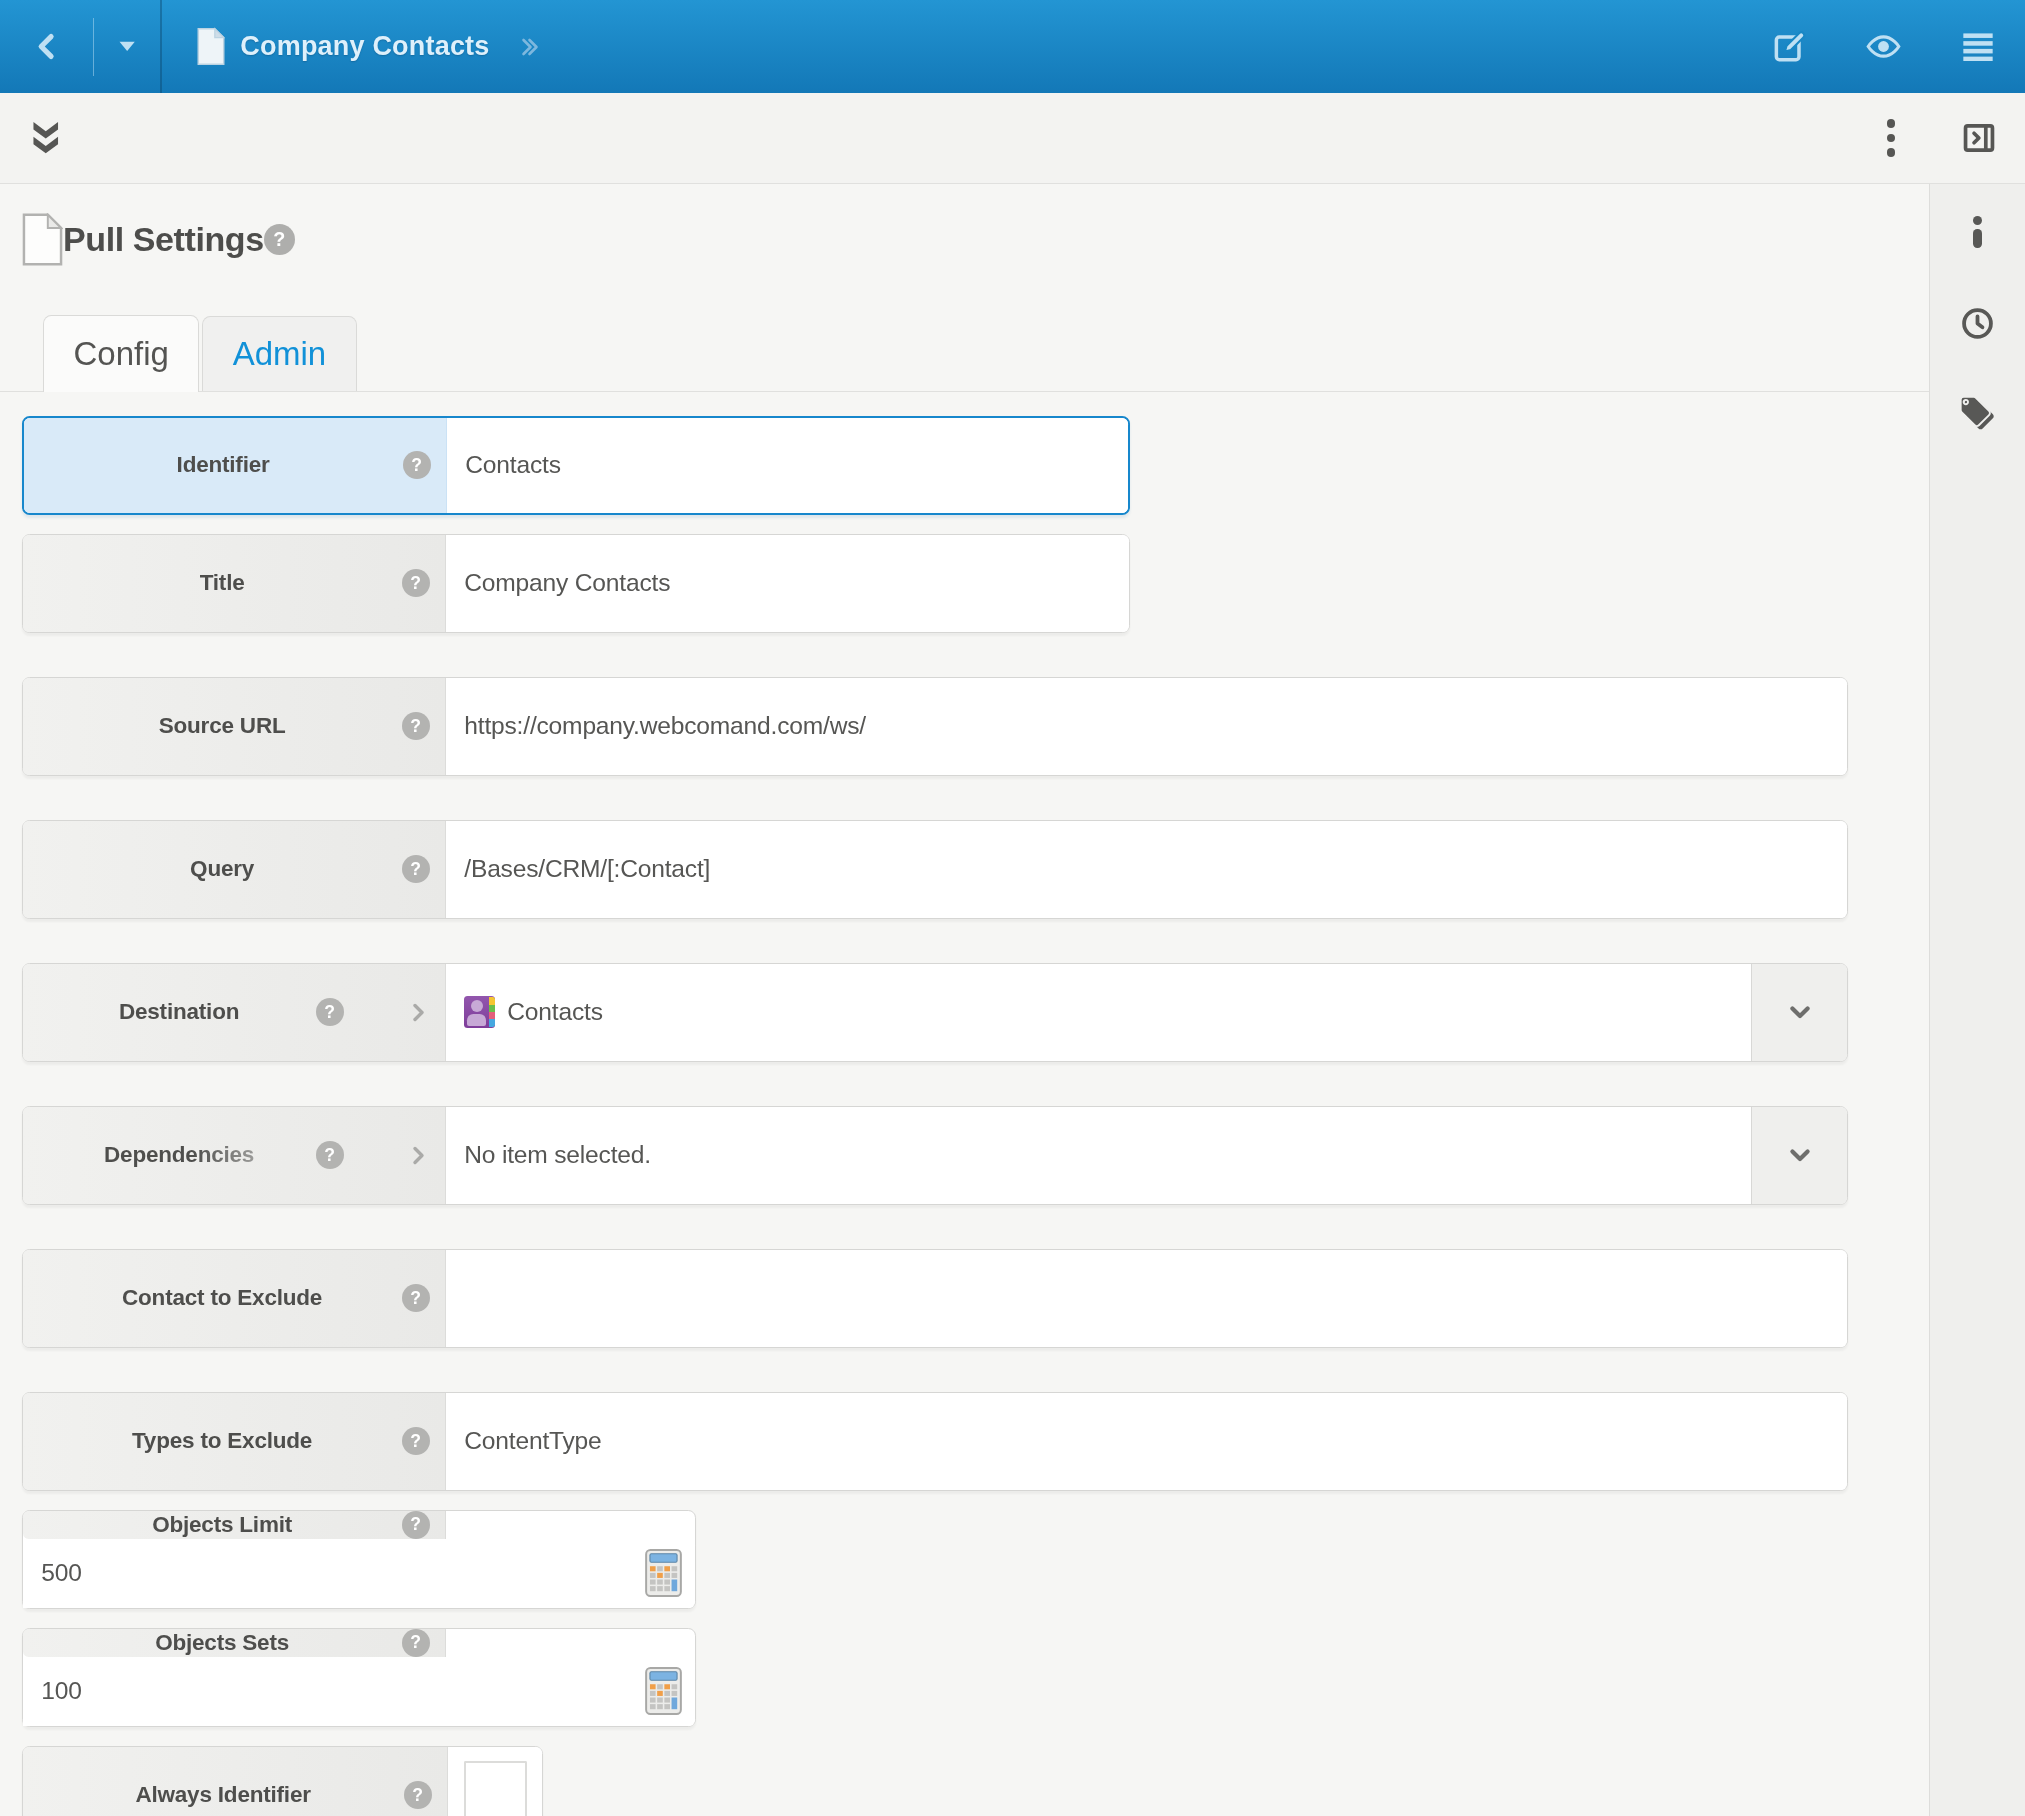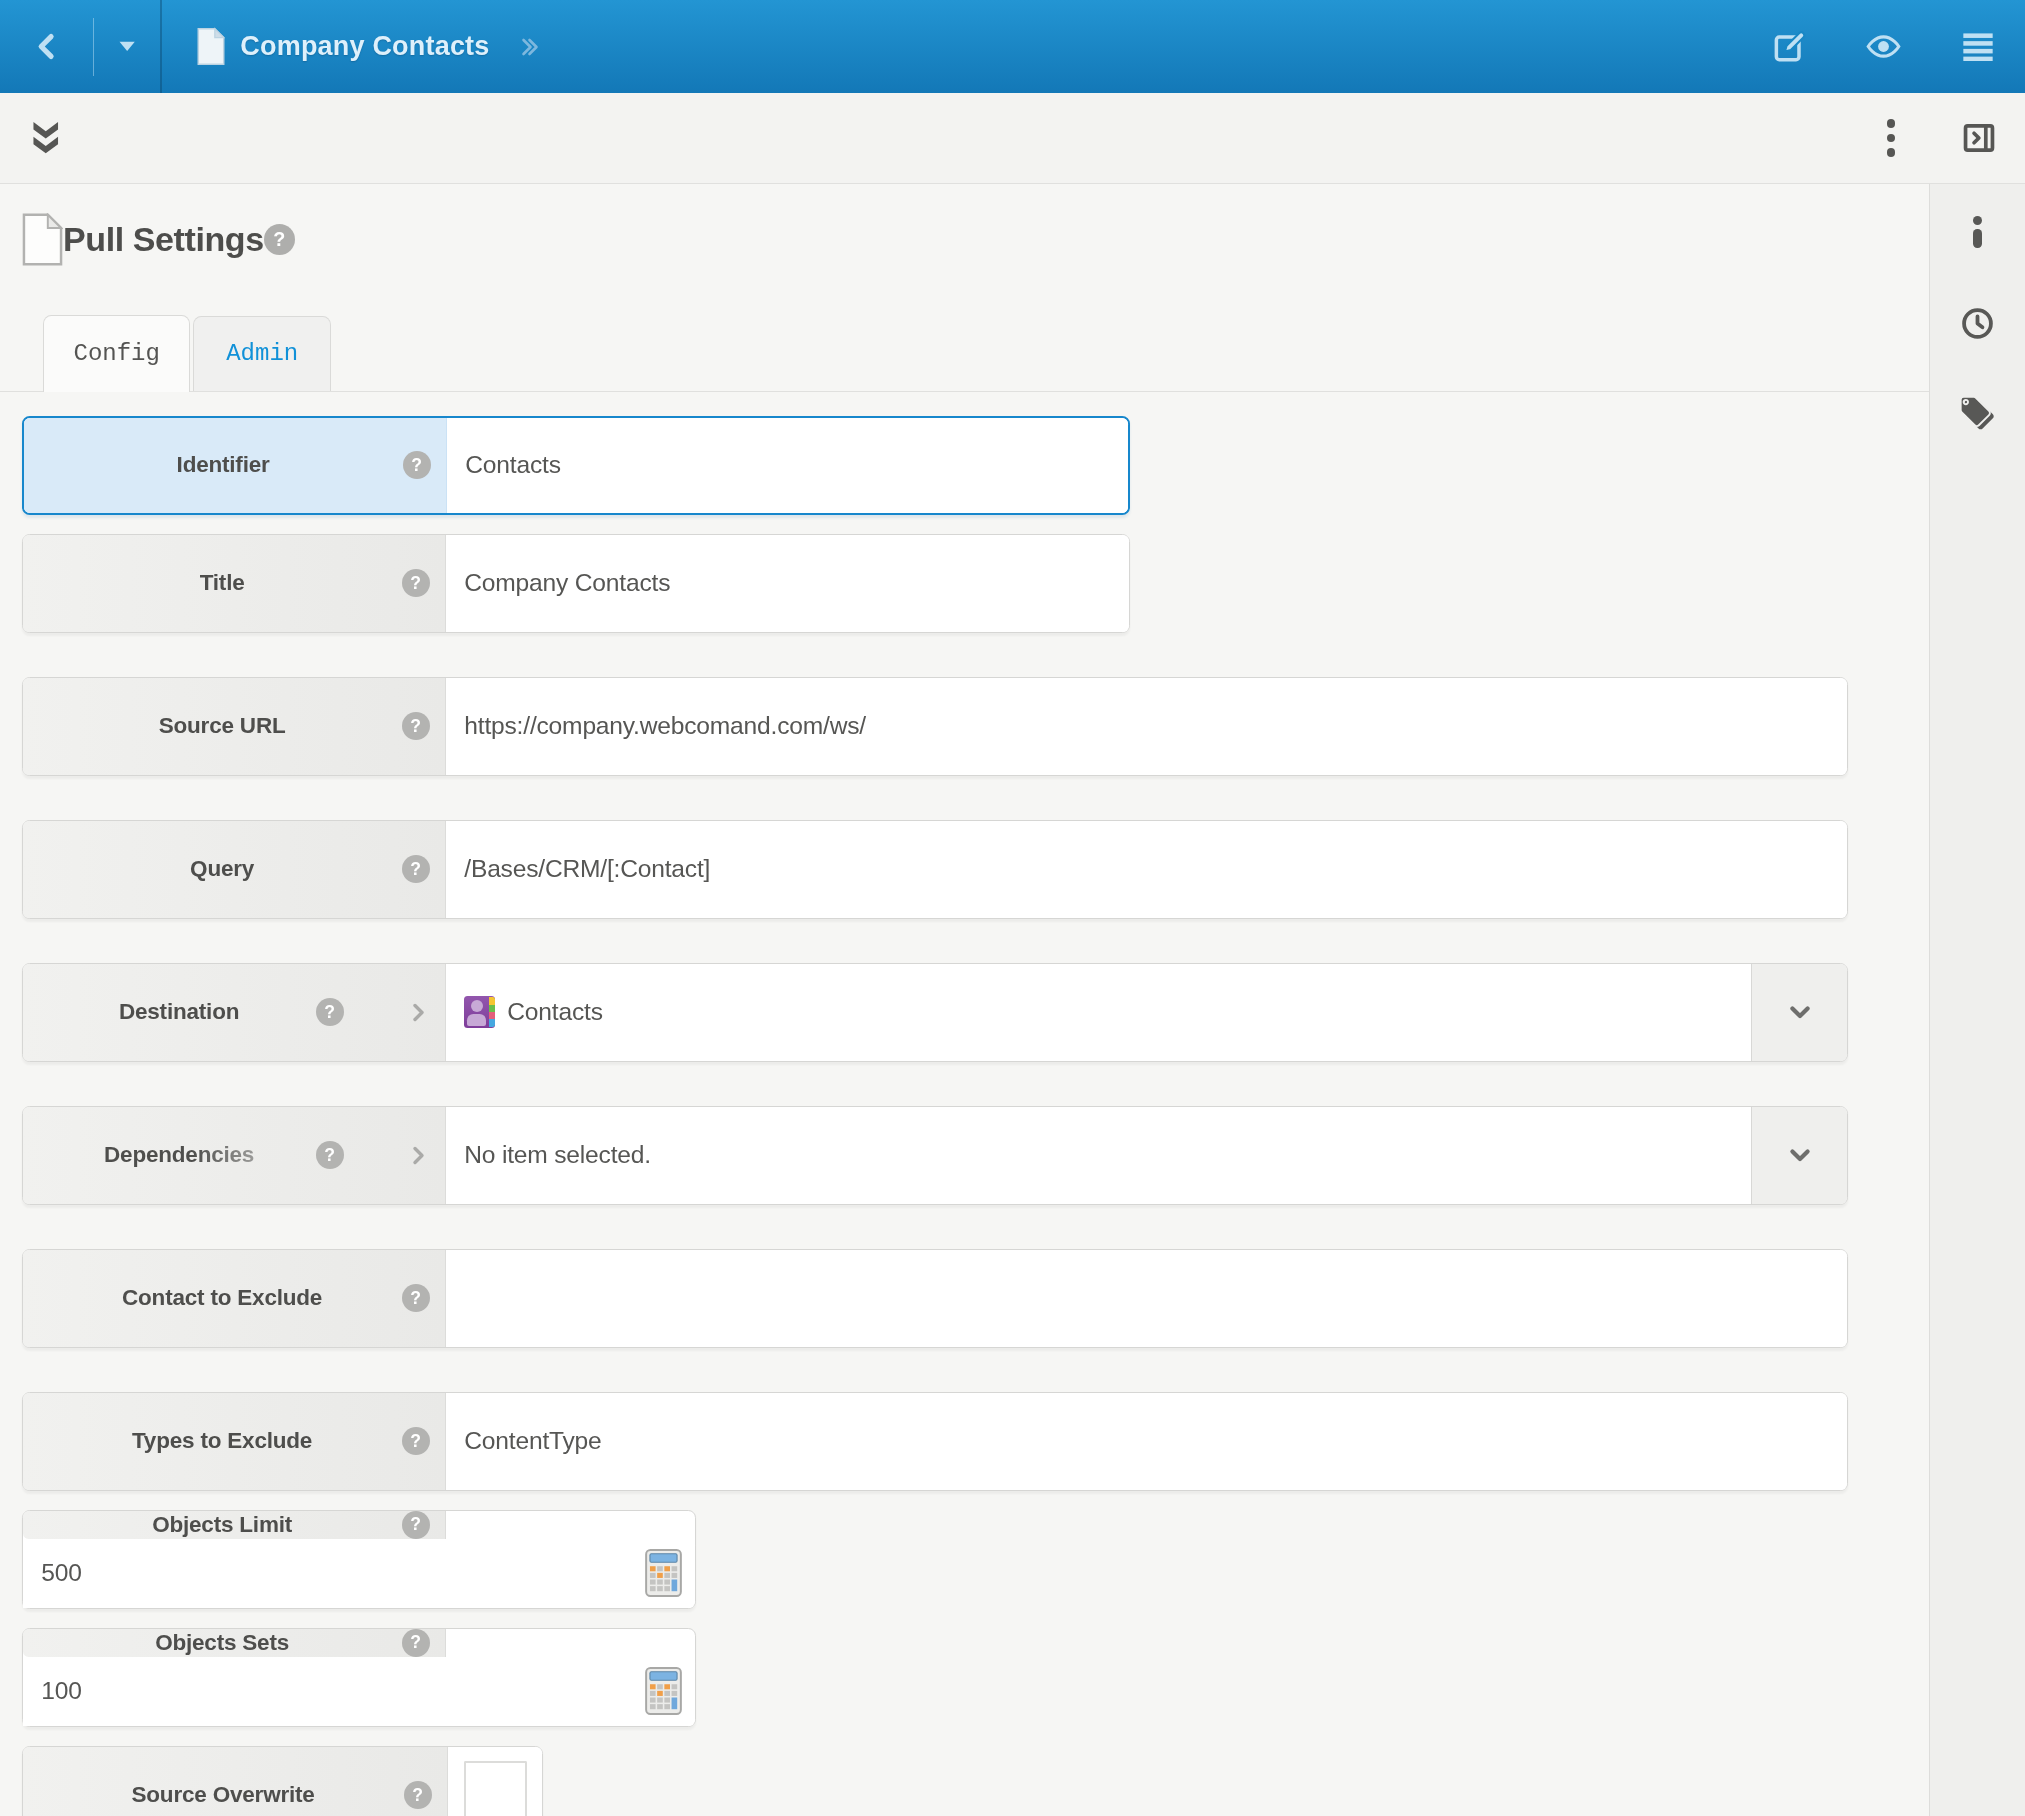--- a/index.html
+++ b/index.html
@@ -65,24 +65,24 @@
   .page-title { margin:0; font-size:34px; font-weight:bold; color:#4d4d4b; letter-spacing:-0.4px; }
   .help { border-radius:50%; background:#aeaeac; color:#fff; font-weight:bold;
     display:flex; align-items:center; justify-content:center; flex:none; cursor:pointer;
     font-family:"Liberation Sans", sans-serif; }
   .help-lg { width:31px; height:31px; font-size:19.7px; }
   .help-sm { width:28px; height:28px; font-size:17.6px; background:#b3b3b1; }
 
   
   .tabs { margin-top:41px; margin-left:-22px; padding-left:43px; display:flex; align-items:flex-end;
     border-bottom:1.4px solid #e0e0de; height:79px; }
-  .tab { height:75px; min-width:138px; padding:0 29.5px; font-size:24px;
+  .tab { height:75px; min-width:138px; padding:0 29.5px; font-size:33px;
     display:flex; align-items:center; justify-content:center;
     border:1.4px solid #dadad8; border-bottom:none; border-radius:8.4px 8.4px 0 0;
-    background:#f0f0ef; color:#4f4f4d; cursor:pointer; font-family:Liberation Mono, monospace; }
+    background:#f0f0ef; color:#4f4f4d; cursor:pointer; font-family:Liberation Sans, sans-serif; }
   .tab.active { background:#fbfbfa; height:77px; margin-bottom:-1.4px; color:#545452; }
   .tab.admin { margin-left:2.8px; color:#1191d8; }
 
   
   .form { margin-top:24px; }
   .row { display:flex; align-items:stretch; height:99px; margin-bottom:19px;
     border:1.4px solid #d6d6d4; border-radius:7.7px; background:#fff;
     box-shadow:0 2.8px 2.1px rgba(80,80,80,.06); }
   .w-short { width:1108px; }
   .w-long  { width:1826px;margin-top:44px; }
@@ -400,21 +400,21 @@
                     <rect x="8.5" y="26.3" width="4" height="3.6" fill="#c4c4c2"></rect>
                     <rect x="13.6" y="26.3" width="4" height="3.6" fill="#c4c4c2"></rect>
                 </g>
               </svg>
             </span>
           </div>
         </div>
 
         <div class="row w-check">
           <div class="cell-label">
-            <span class="lbl">Source Overwrite</span>
+            <span class="lbl">Always Identifier</span>
             <span class="help help-sm">?</span>
           </div>
           <div class="cell-check">
             <input type="checkbox" class="checkbox" style="">
           </div>
         </div>
 
         <div class="row w-check">
           <div class="cell-label">
             <span class="lbl">Test</span>

